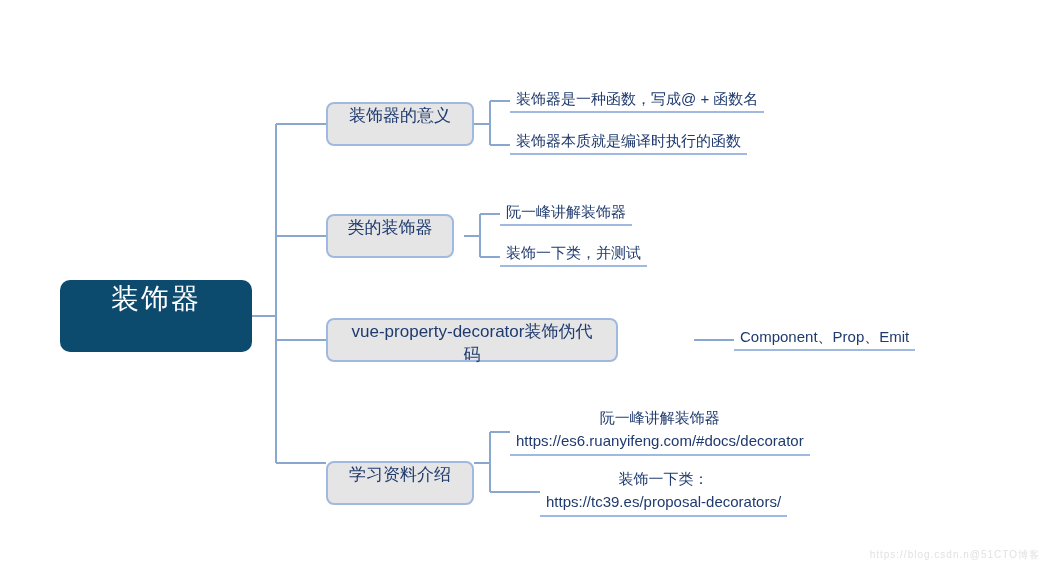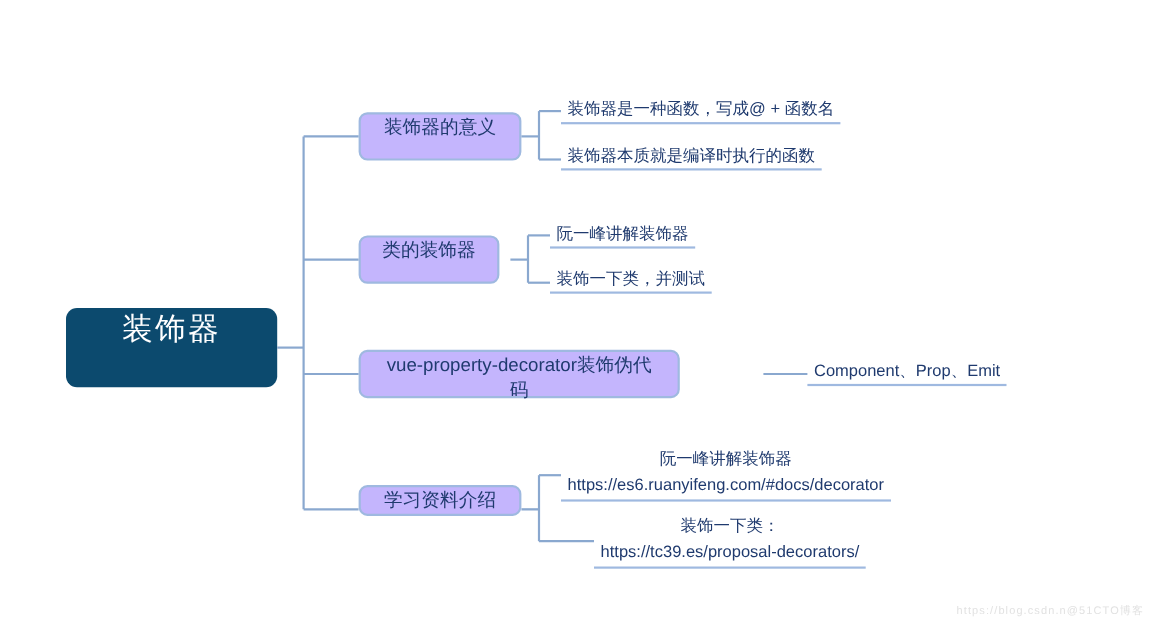--- a/index.html
+++ b/index.html
@@ -1,18 +1,18 @@
 <!DOCTYPE html>
 <html><head>
 <meta charset="utf-8">
 <style>
   html,body{margin:0;padding:0;width:1056px;height:572px;background:#fff;font-family:"Microsoft YaHei","PingFang SC",sans-serif;overflow:hidden}
   .node{position:absolute;box-sizing:border-box;display:flex;align-items:flex-start;justify-content:center;text-align:center}
   .root{background:#0c4a6e;color:#fff;border-radius:10px;font-size:28px;letter-spacing:2px}
-  .topic{background:#c4b5fd;border:2px solid #9fb9e0;border-radius:8px;color:#1f3a6e;font-size:17px;padding:0 18px}
+  .topic{background:#e5e5e5;border:2px solid #9fb9e0;border-radius:8px;color:#1f3a6e;font-size:17px;padding:0 18px}
   .leaf{color:#1f3a6e;font-size:15px;border-bottom:2px solid #9fb9e0;padding:0 6px 2px 6px;white-space:nowrap}
   .leaf.center{text-align:center}
   svg{position:absolute;left:0;top:0;pointer-events:none}
   path{stroke:#8aa8cf;stroke-width:2;fill:none}
   .watermark{position:absolute;right:16px;bottom:10px;color:#e2e2e2;font-size:10px;letter-spacing:1px}
 </style>
 </head>
 <body>
 
 <div class="node root" style="left:60px;top:280px;width:192px;height:72px">
@@ -39,21 +39,21 @@
   <span>装饰一下类，并测试</span>
 </div>
 
 <div class="node topic" style="left:326px;top:318px;width:292px;height:44px">
   <span>vue-property-decorator装饰伪代码</span>
 </div>
 <div class="node leaf" style="left:734px;top:328px">
   <span>Component、Prop、Emit</span>
 </div>
 
-<div class="node topic" style="left:326px;top:441px;width:148px;height:28px">
+<div class="node topic" style="left:326px;top:461px;width:148px;height:44px">
   <span>学习资料介绍</span>
 </div>
 <div class="node leaf center" style="left:510px;top:407px;line-height:1.5">
   <span>
     <span>阮一峰讲解装饰器</span><br>
     <span>https://es6.ruanyifeng.com/#docs/decorator</span>
   </span>
 </div>
 <div class="node leaf center" style="left:540px;top:468px;line-height:1.5">
   <span>

